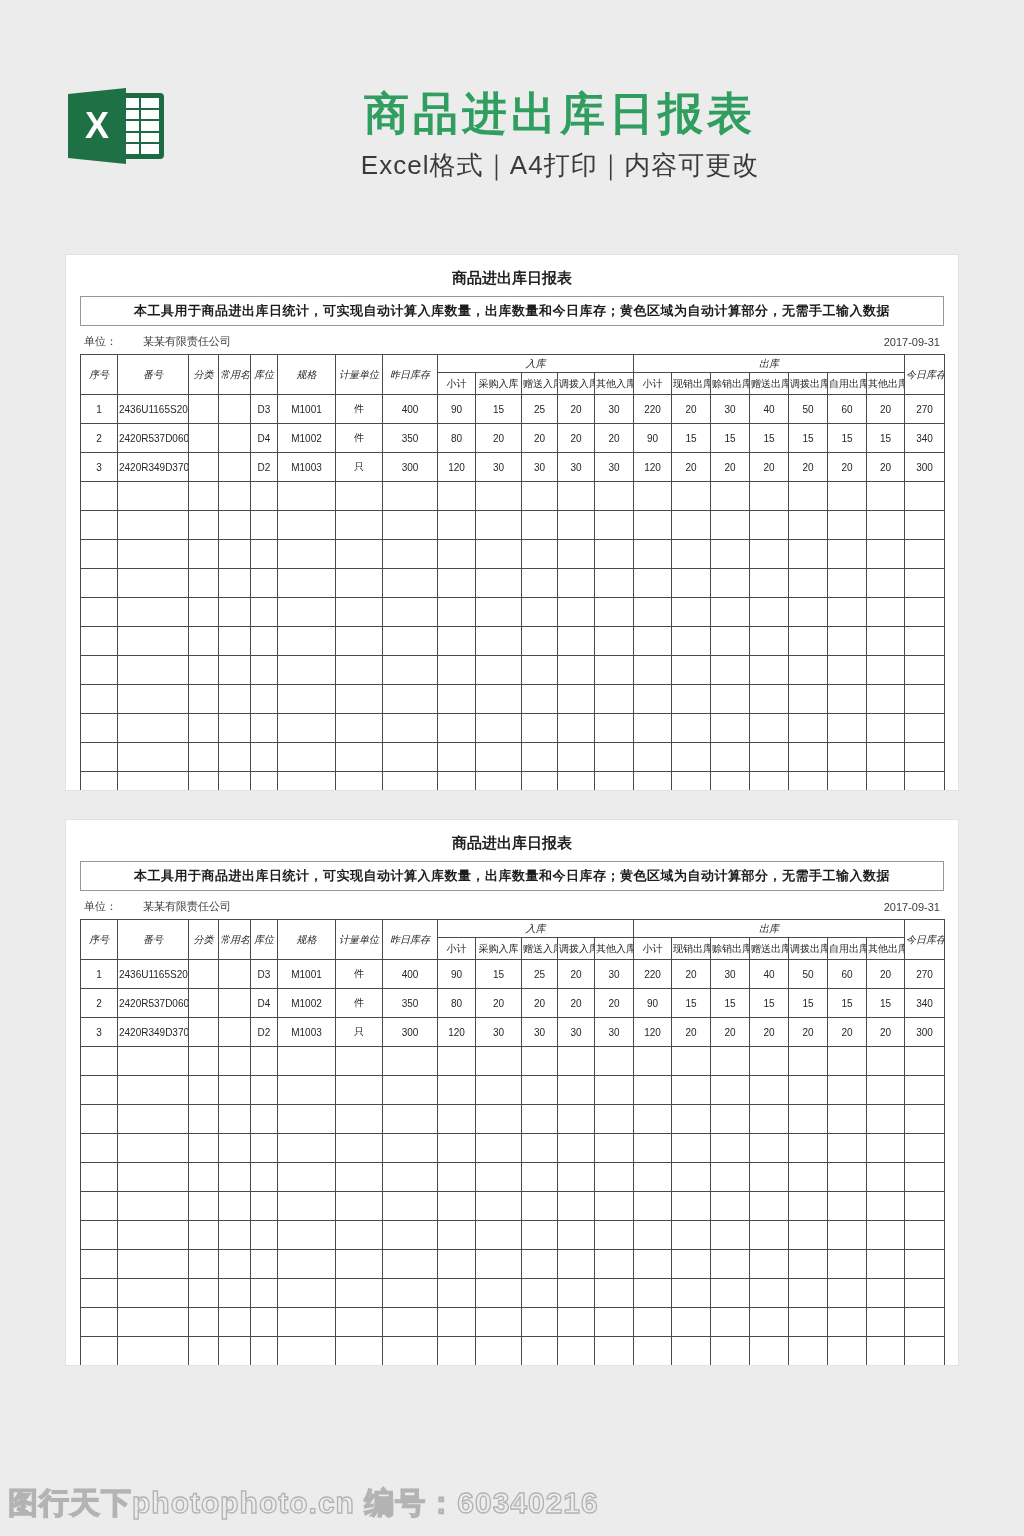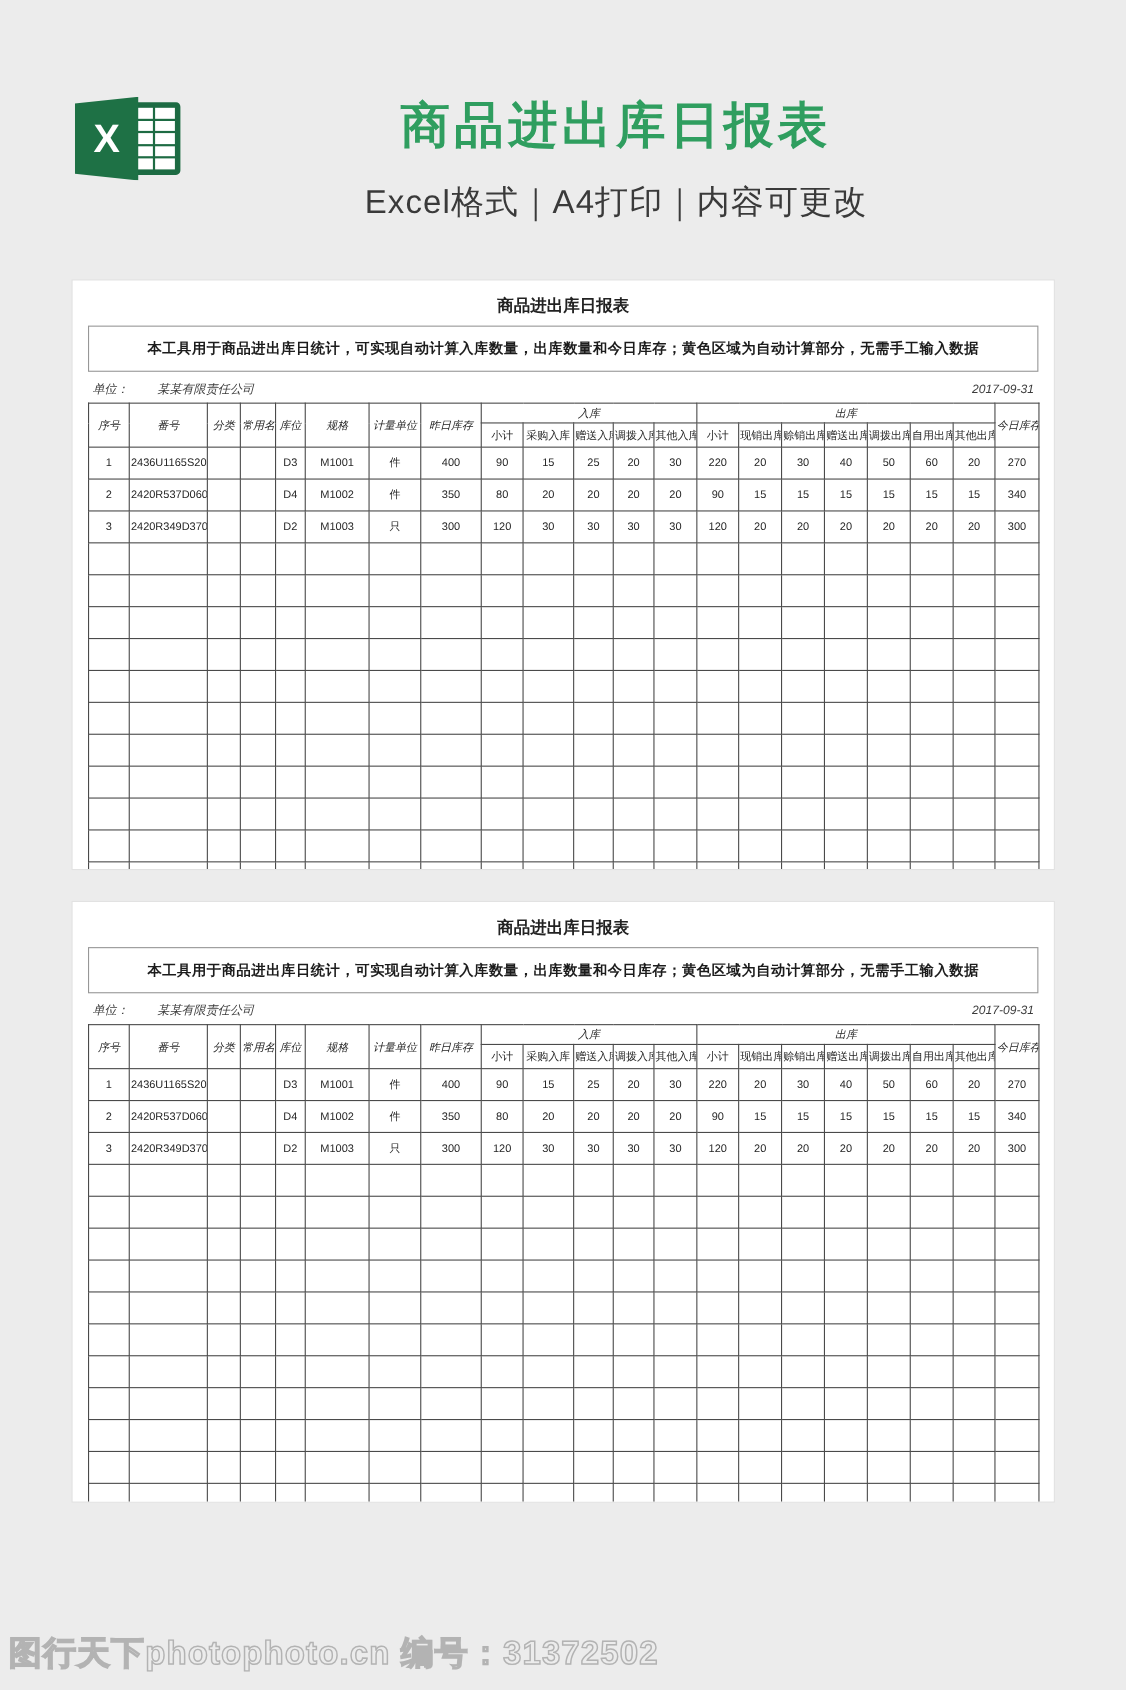--- a/index.html
+++ b/index.html
@@ -33,40 +33,40 @@
     color: #fff; font-weight: bold; font-size: 36px; line-height: 1;
     font-family: "Liberation Sans", sans-serif;
   }
 
   .title-block { position: absolute; left: 0; right: 0; top: 88px; text-align: center; padding-left: 96px; }
   .page-title {
     font-size: 45px; font-weight: bold; letter-spacing: 4px;
     color: #2f9e5f; line-height: 1.15;
   }
   .page-subtitle {
-    margin-top: 24px; font-size: 30px; color: #3a3a3a; letter-spacing: 1px;
+    margin-top: 8px; font-size: 26px; color: #3a3a3a; letter-spacing: 1px;
   }
 
   
   .card {
     position: absolute; left: 66px; width: 892px;
     background: #ffffff; overflow: hidden;
     padding: 10px 14px 0 14px;
     box-shadow: 0 0 0 1px rgba(0,0,0,0.04);
   }
   .card-1 { top: 255px; height: 535px; }
   .card-2 { top: 820px; height: 545px; }
 
   .card-title { text-align: center; font-size: 15px; font-weight: bold; color: #222; margin-top: 4px; }
   .notice {
-    margin-top: 8px; border: 1px solid #979797; height: 42px;
+    margin-top: 8px; border: 1px solid #979797; height: 30px;
     display: flex; align-items: center; justify-content: center;
     font-size: 13px; font-weight: bold; color: #1c1c1c; letter-spacing: 0.5px;
   }
-  .meta { display: flex; align-items: center; font-size: 11px; color: #3c3c3c; margin: 8px 4px 5px 4px; font-style: italic; }
+  .meta { display: flex; align-items: center; font-size: 11px; color: #3c3c3c; margin: 8px 4px 5px 4px; }
   .meta .meta-value { margin-left: 26px; }
   .meta .meta-date { margin-left: auto; text-align: right; }
 
   table.report-table {
     table-layout: fixed; width: 864px; border-collapse: collapse;
   }
   .report-table th, .report-table td {
     border: 1px solid #4a4a4a; background: #fff;
     font-size: 10px; font-weight: normal; color: #262626;
     text-align: center; vertical-align: middle;
@@ -887,13 +887,13 @@
           <td></td>
           <td></td>
           <td></td>
           <td></td>
           <td></td>
         </tr>
       </tbody>
     </table>
 </section>
 
-<div class="watermark">图行天下photophoto.cn 编号：31372502</div>
+<div class="watermark">图行天下photophoto.cn 编号：60340216</div>
 
 </body></html>

